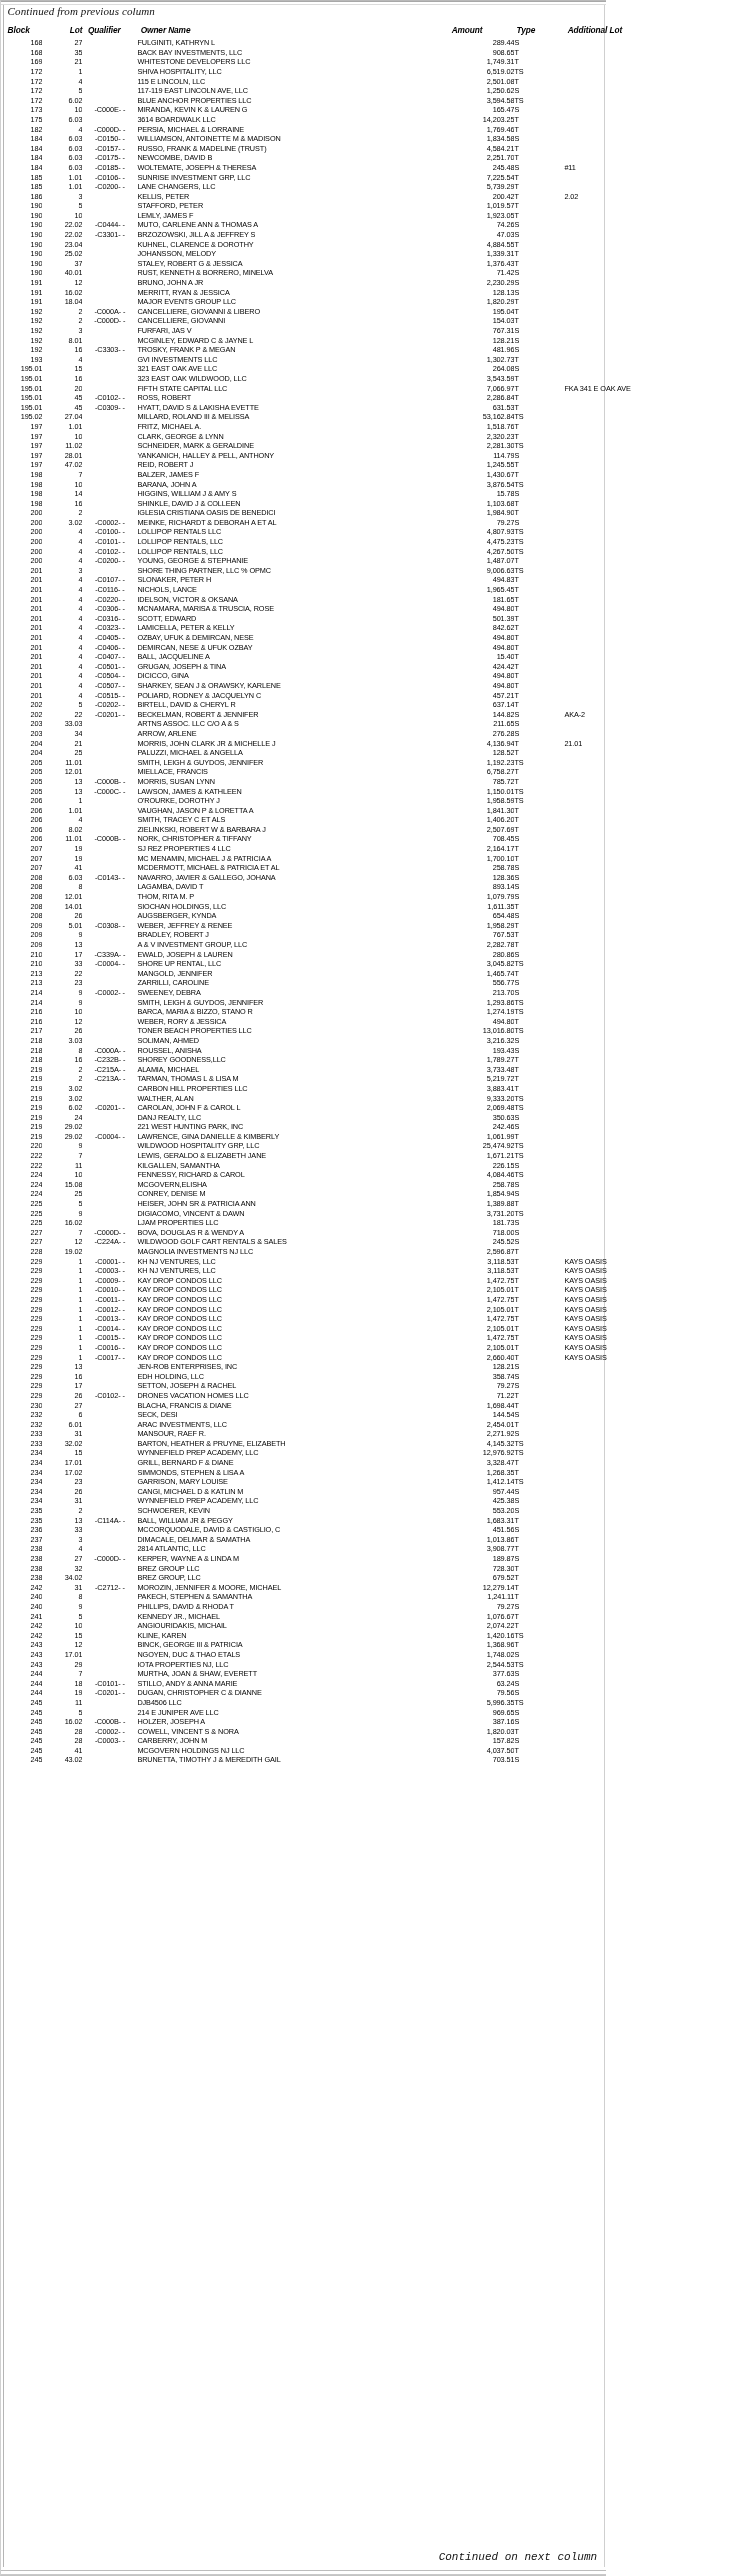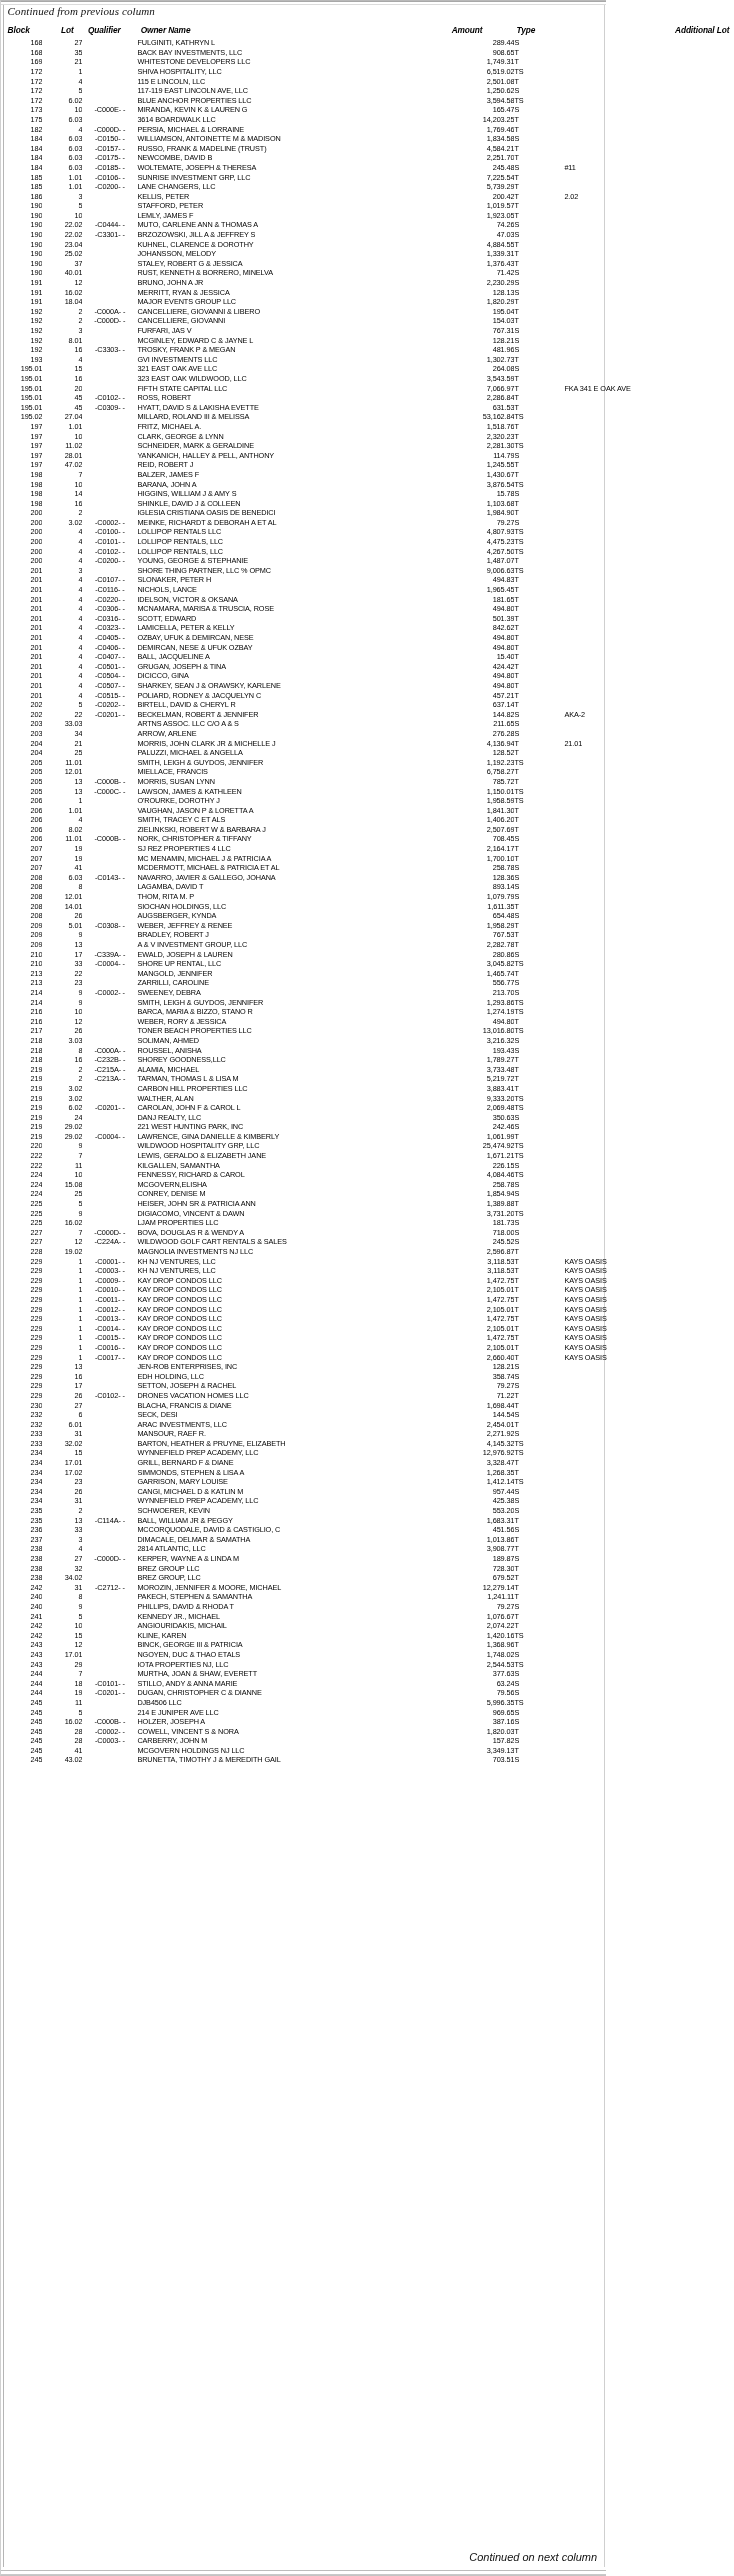--- a/index.html
+++ b/index.html
@@ -60,21 +60,21 @@
     font-style: italic;
     font-size: 11px;
     color: #111;
     letter-spacing: 0.1px;
     white-space: nowrap;
   }
   .continued-foot {
     position: absolute;
     right: 8.9px;
     bottom: 12.2px;
-    font-family: Liberation Sans, sans-serif;
+    font-family: Liberation Mono, monospace;
     font-style: italic;
     font-size: 11px;
     color: #111;
     white-space: nowrap;
   }
 
   table.listing {
     position: absolute;
     left: 4.4px;
     top: 24.4px;
@@ -105,26 +105,26 @@
   
   col.c-block { width: 37px; }
   col.c-lot   { width: 40px; }
   col.c-qual  { width: 55px; }
   col.c-owner { width: 294px; }
   col.c-amt   { width: 83px; }
   col.c-type  { width: 50px; }
   col.c-addl  { width: 165px; }
 
   .h-block { text-align: left;  padding-left: 2.2px !important; }
-  .h-lot   { text-align: center;  padding-left: 10px !important; }
+  .h-lot   { text-align: right;  padding-left: 10px !important; }
   .h-qual  { text-align: left;  padding-left: 5.5px !important; }
   .h-owner { text-align: left;  padding-left: 3.3px !important; }
   .h-amt   { text-align: right; padding-right: 32px !important; }
   .h-type  { text-align: left;  padding-left: 2.2px !important; }
-  .h-addl  { text-align: right;  padding-left: 3.3px !important; margin-top: 8px; }
+  .h-addl  { text-align: left;  padding-left: 3.3px !important; margin-top: 8px; }
 
   td.block { text-align: right; padding-right: 10px; }
   td.lot   { text-align: right; padding-right: 13.3px; }
   td.qual  { text-align: center; }
   td.owner { text-align: left; padding-left: 3.3px; }
   td.amt   { text-align: right; padding-right: 32px; }
   td.type  { text-align: left; padding-left: 2.2px; }
   td.addl  { text-align: left; padding-left: 3.3px; }
 </style>
 </head>
@@ -1760,21 +1760,21 @@
           <td class="owner">CARBERRY, JOHN M</td>
           <td class="amt">157.82</td>
           <td class="type">S</td>
           <td class="addl"></td>
         </tr>
         <tr>
           <td class="block">245</td>
           <td class="lot">41</td>
           <td class="qual"></td>
           <td class="owner">MCGOVERN HOLDINGS NJ LLC</td>
-          <td class="amt">3,349.13</td>
+          <td class="amt">4,037.50</td>
           <td class="type">T</td>
           <td class="addl"></td>
         </tr>
         <tr>
           <td class="block">245</td>
           <td class="lot">43.02</td>
           <td class="qual"></td>
           <td class="owner">BRUNETTA, TIMOTHY J &amp; MEREDITH GAIL</td>
           <td class="amt">703.51</td>
           <td class="type">S</td>

